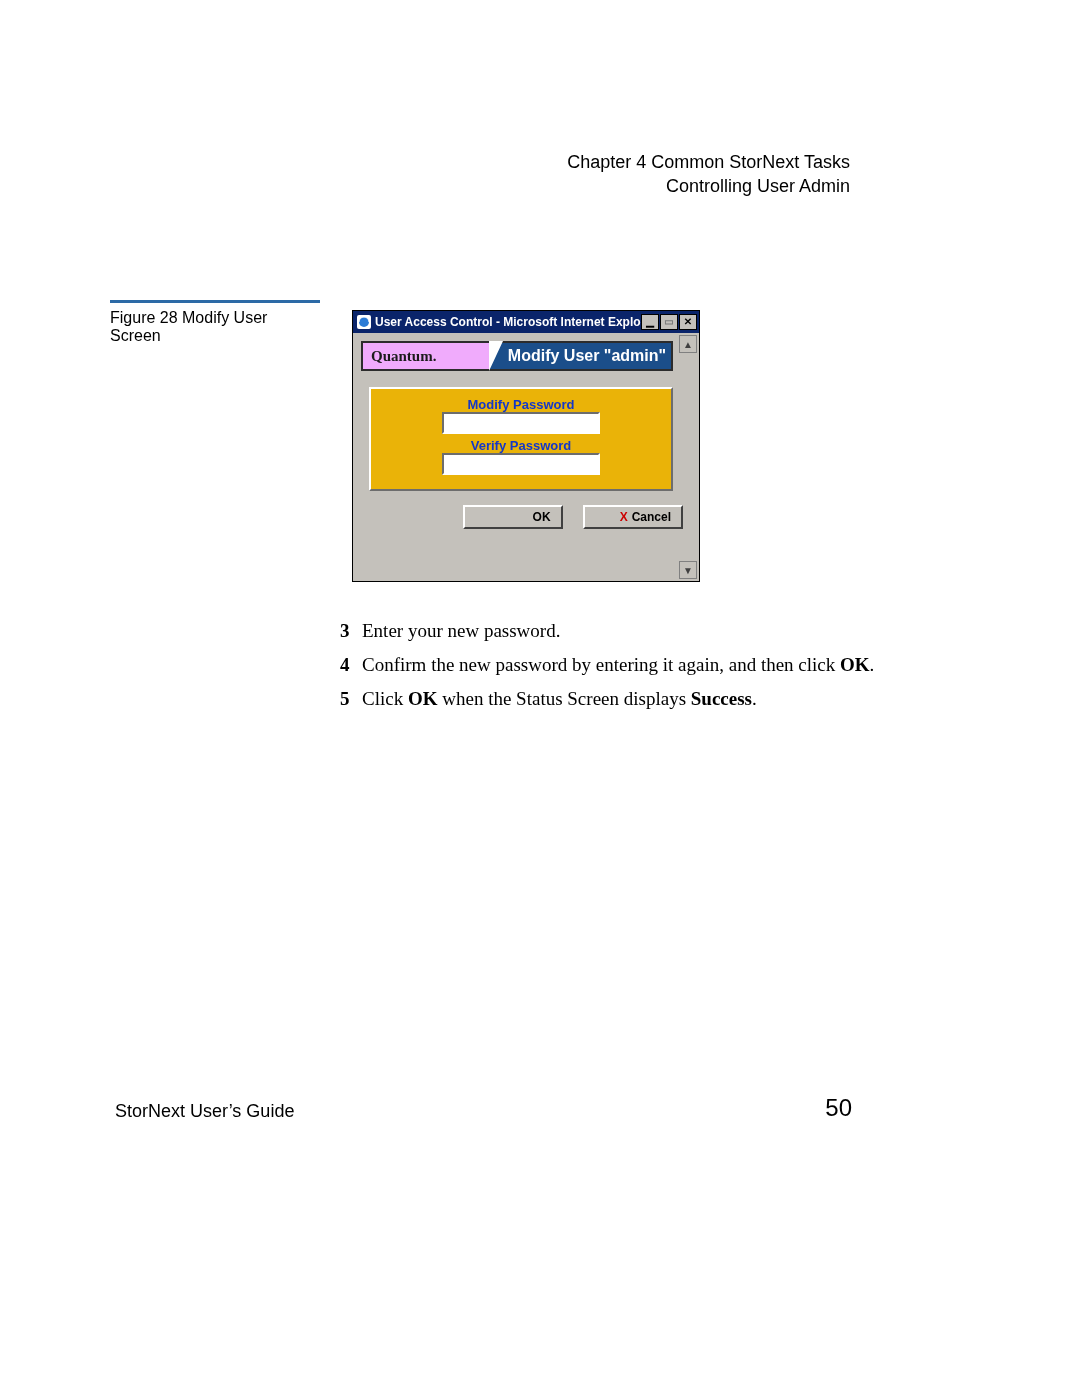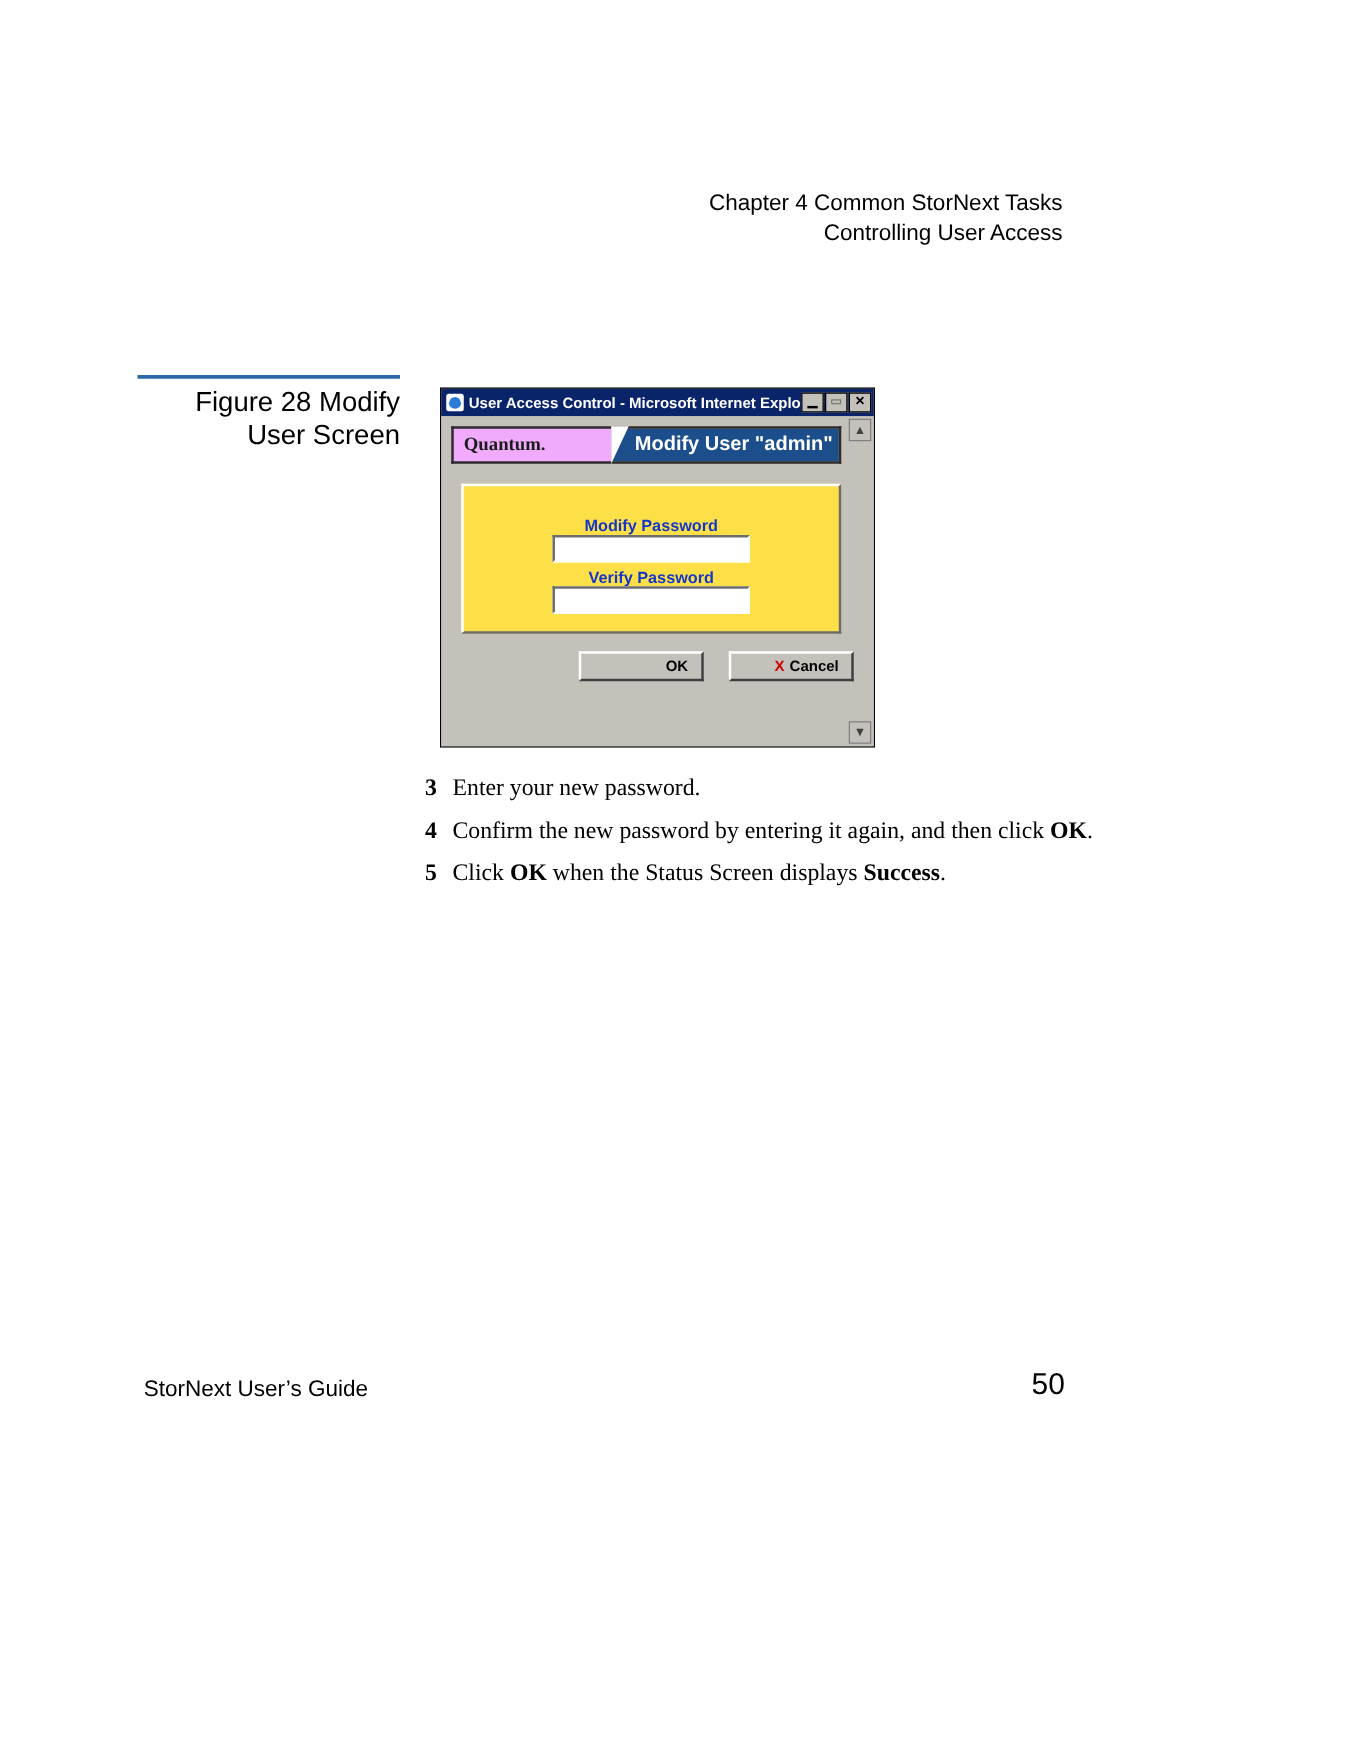--- a/index.html
+++ b/index.html
@@ -49,22 +49,21 @@
     top: 300px;
     left: 110px;
     width: 210px;
   }
   .fig-rule {
     height: 3px;
     background: #2c6aa6;
     margin-bottom: 6px;
   }
   .fig-caption {
-    font-size: 22px;
-    text-align: right;
+    font-size: 16px;
   }
 
   
   .ie-window {
     position: absolute;
     top: 310px;
     left: 352px;
     width: 346px;
     border: 1px solid #000;
     background: #c4c1bb;
@@ -156,22 +155,22 @@
     font-size:16px;
     display:flex; align-items:center; justify-content:center;
     border-top: 2px solid #2c2c2c;
     border-right: 2px solid #2c2c2c;
     border-bottom: 2px solid #2c2c2c;
     padding-left:14px;
   }
 
   .form-panel {
     margin: 0 18px 12px 8px;
-    padding: 20px 10px 14px 10px;
-    background: #fde047;
+    padding: 4px 10px 14px 10px;
+    background: #eab308;
     border-top: 2px solid #fff;
     border-left: 2px solid #fff;
     border-right: 2px solid #6d6d6d;
     border-bottom: 2px solid #6d6d6d;
     text-align:center;
   }
   .form-panel .lbl {
     color: #1437c9;
     font-weight: bold;
     font-size: 13px;
@@ -238,21 +237,21 @@
 
   b { font-weight: bold; }
 </style>
 </head>
 <body>
 
 <div class="page">
 
   <div class="running-header">
     <div>Chapter 4  Common StorNext Tasks</div>
-    <div>Controlling User Access</div>
+    <div>Controlling User Admin</div>
   </div>
 
 
   <div class="fig-block">
     <div class="fig-rule"></div>
     <div class="fig-caption">Figure 28  Modify User Screen</div>
   </div>
 
   <div class="ie-window">
     <div class="titlebar">

